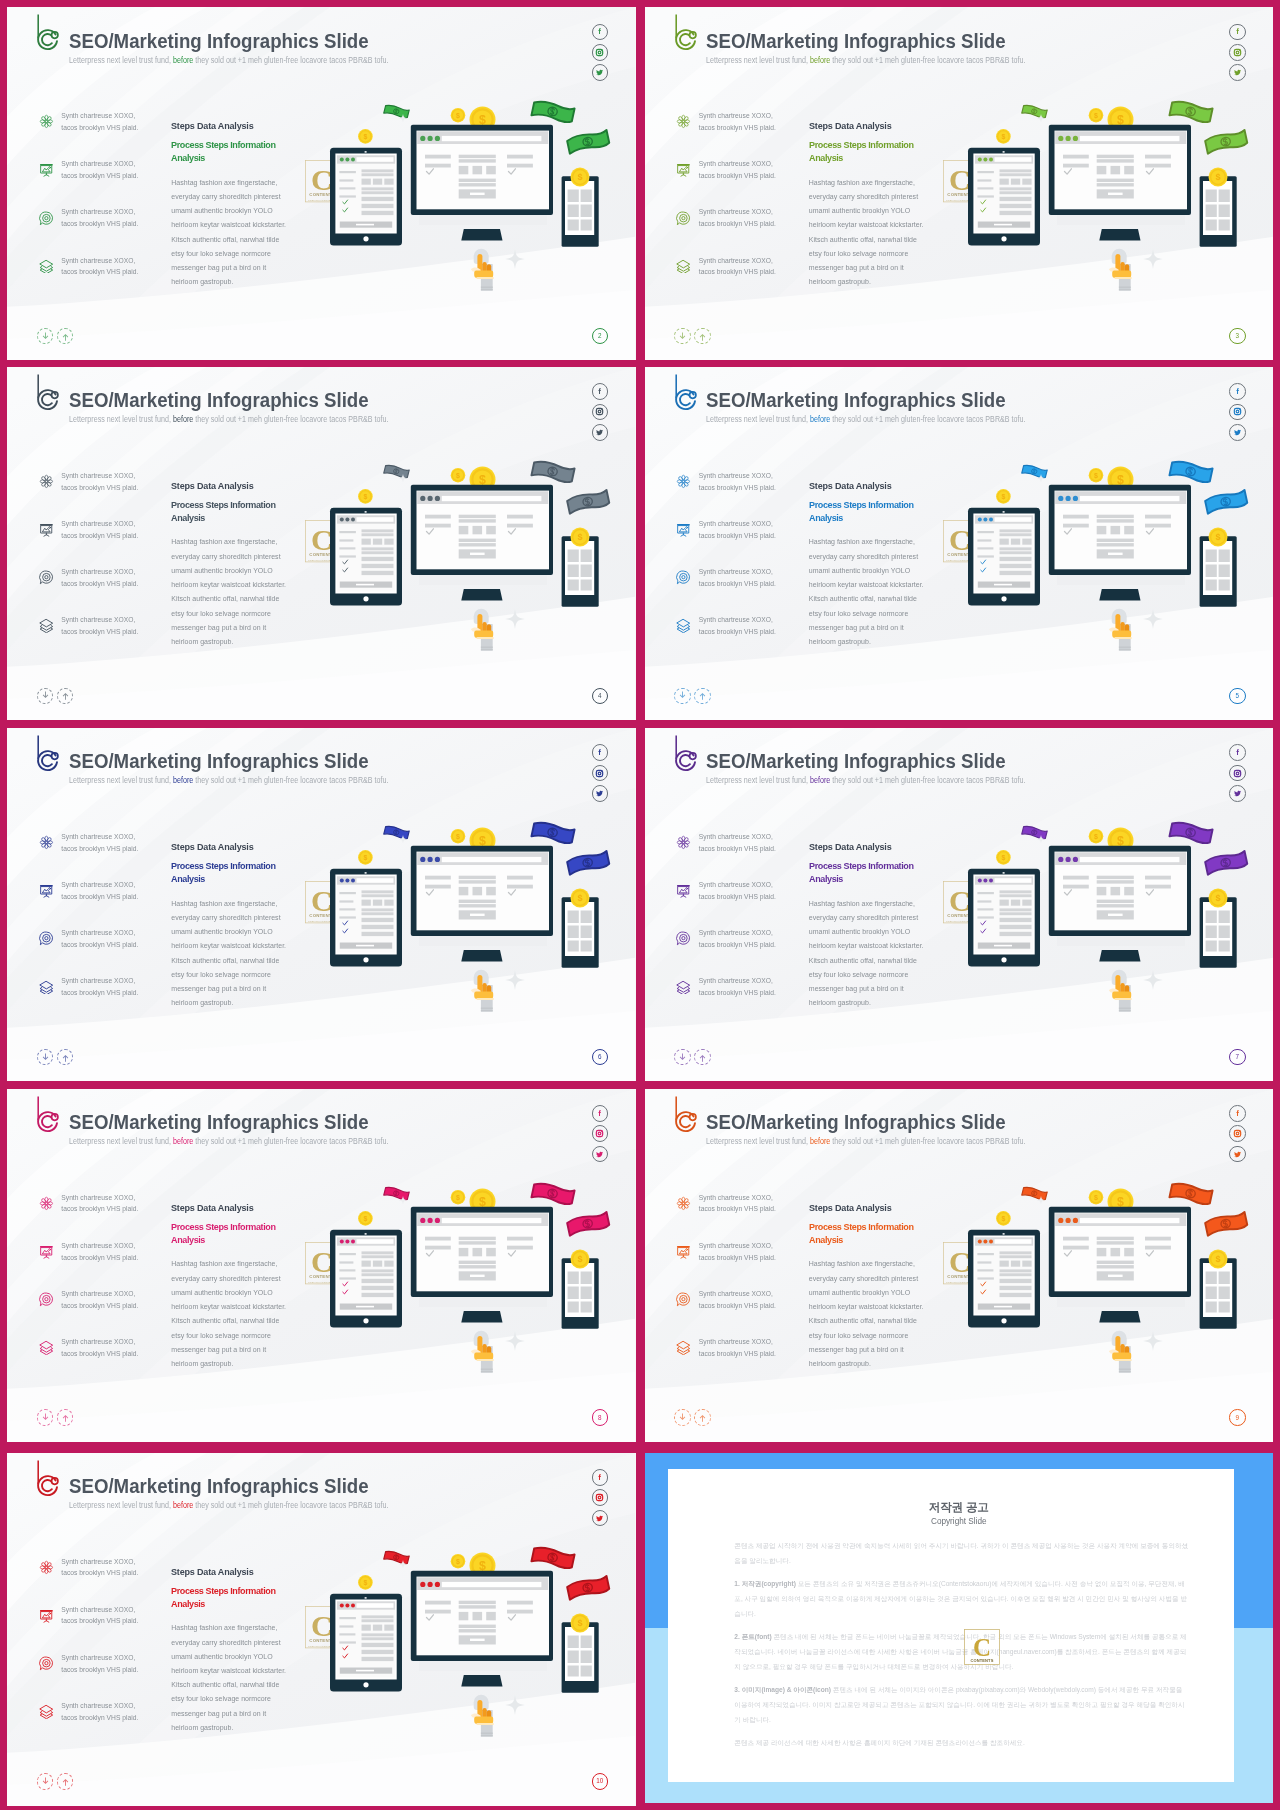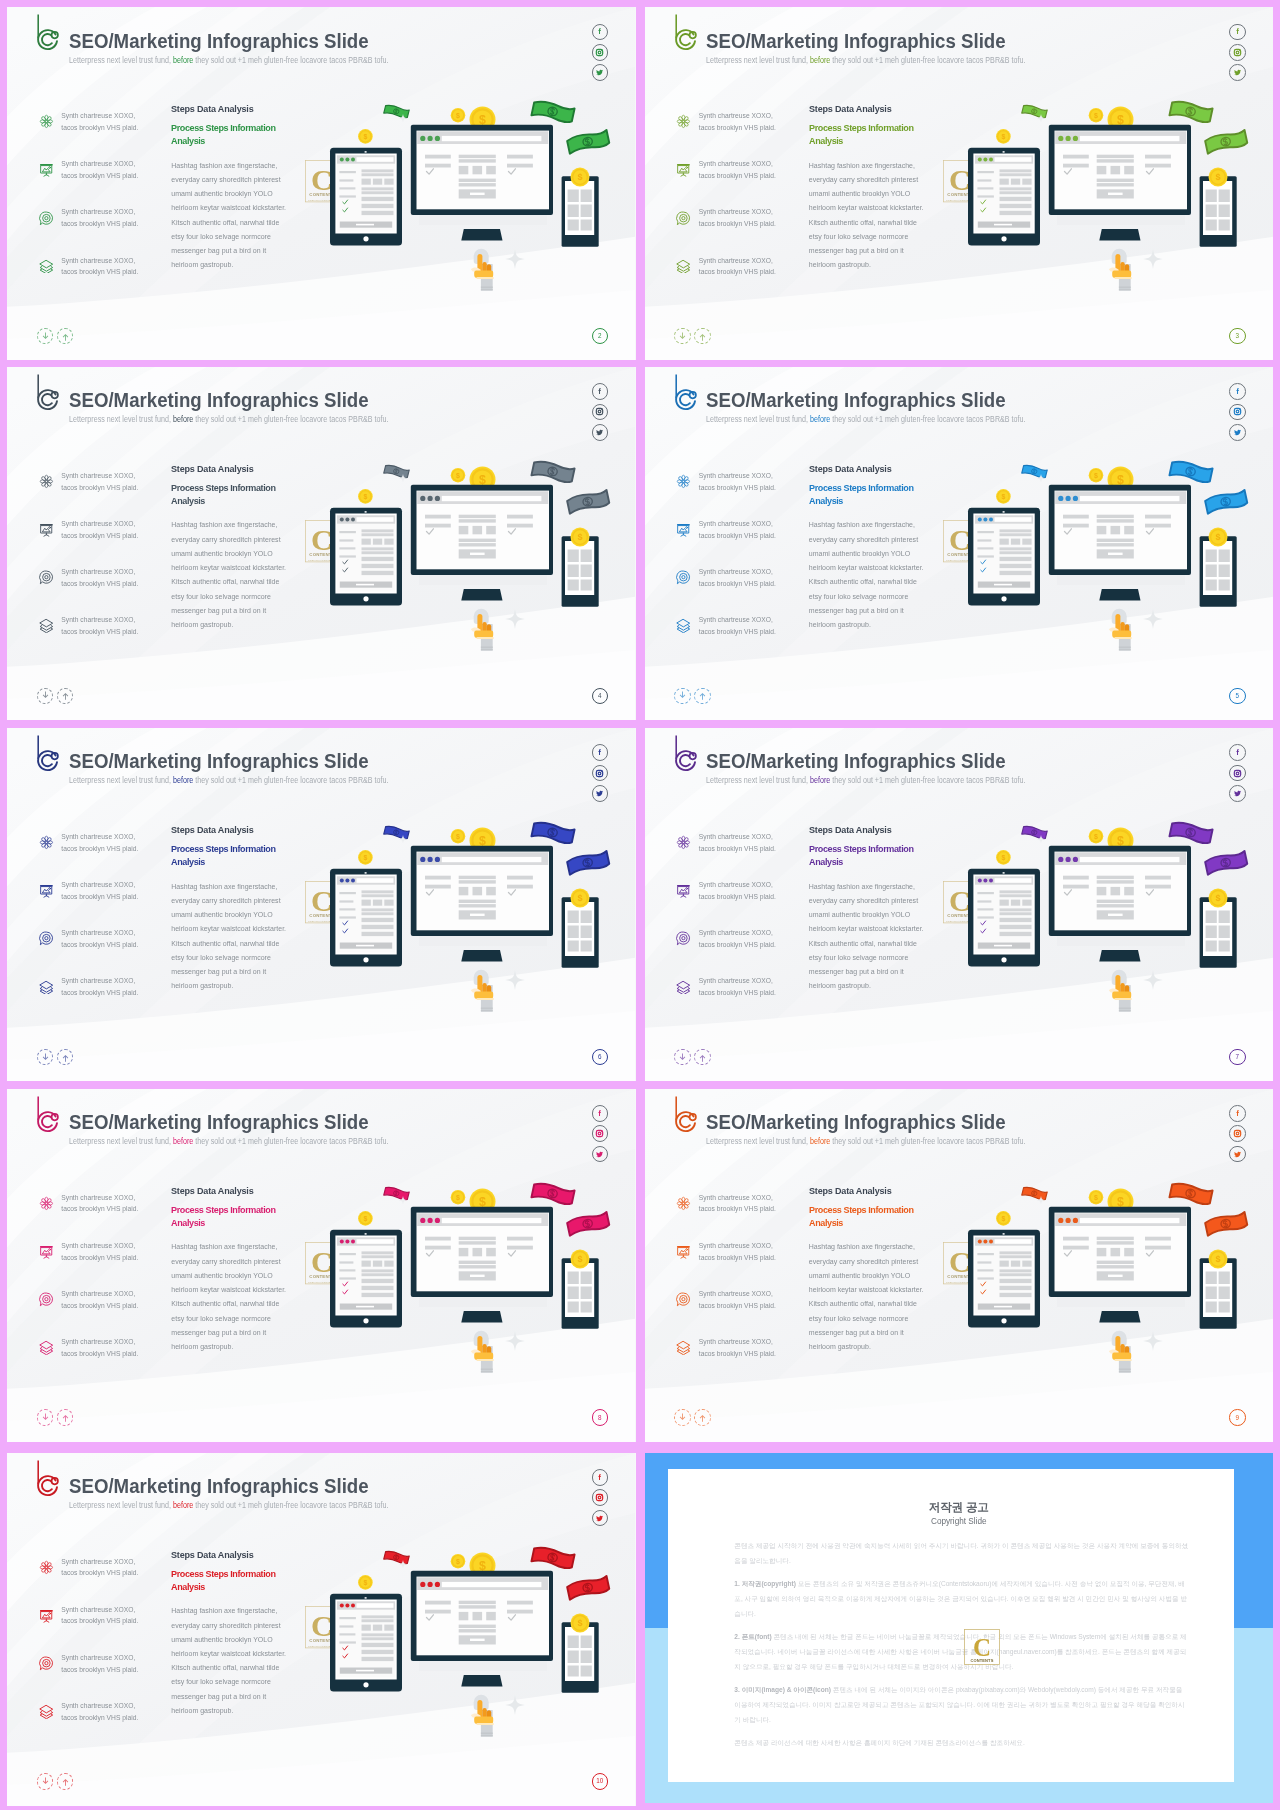--- a/index.html
+++ b/index.html
@@ -1,17 +1,17 @@
 <!DOCTYPE html>
 <html><head>
 <meta charset="utf-8">
 <style>
   html,body{margin:0;padding:0;background:#ffffff;}
   body{width:1280px;height:1810px;font-family:"Liberation Sans",sans-serif;overflow:hidden;}
-  #grid{position:relative;width:1280px;height:1810px;background:#f0abfc;}
+  #grid{position:relative;width:1280px;height:1810px;background:#be185d;}
 
   .slide{position:absolute;width:628px;height:354px;overflow:hidden;
          background:#f7f8f9;}
   .slide .bg{position:absolute;inset:0;overflow:hidden;}
   .slide .bg svg{position:absolute;left:0;top:0;width:628px;height:354px;}
 
   
   .logo{position:absolute;left:10px;top:0px;width:46px;height:46px;}
   .title{position:absolute;left:61.9px;top:22.5px;font-size:20.3px;font-weight:700;
          color:#4d555f;letter-spacing:0px;white-space:nowrap;
@@ -28,21 +28,21 @@
 
   
   .features{position:absolute;left:31.4px;top:101px;width:132px;}
   .feat{position:relative;height:48.1px;}
   .feat .ficon{position:absolute;left:0.6px;top:6.4px;width:14.8px;height:14.8px;}
   .feat .ficon svg{width:14.8px;height:14.8px;display:block;}
   .feat .ftext{position:absolute;left:22.9px;top:2.3px;width:80px;font-size:6.7px;
                line-height:11.6px;color:#8a9096;letter-spacing:0.02px;}
 
   
-  .mid{position:absolute;left:164.3px;top:97px;width:118px;}
+  .mid{position:absolute;left:164.3px;top:114px;width:118px;}
   .mid .h1{font-size:8.7px;font-weight:700;color:#3d4653;letter-spacing:-0.18px;line-height:10px;
            transform:scaleX(1.04);transform-origin:left top;}
   .mid .h2{margin-top:8.2px;font-size:8.7px;font-weight:700;line-height:13.3px;letter-spacing:-0.38px;
            width:102px;transform:scaleX(1.04);transform-origin:left top;}
   .mid .body{margin-top:10px;font-size:7.0px;line-height:14.24px;color:#8a9096;letter-spacing:0.01px;
              width:116px;}
 
   
   .navs{position:absolute;left:29.9px;top:320.9px;display:flex;gap:3.6px;}
   .navs .nbtn{width:14.5px;height:14.5px;border-radius:50%;border:0.85px dashed #c3c7cc;

